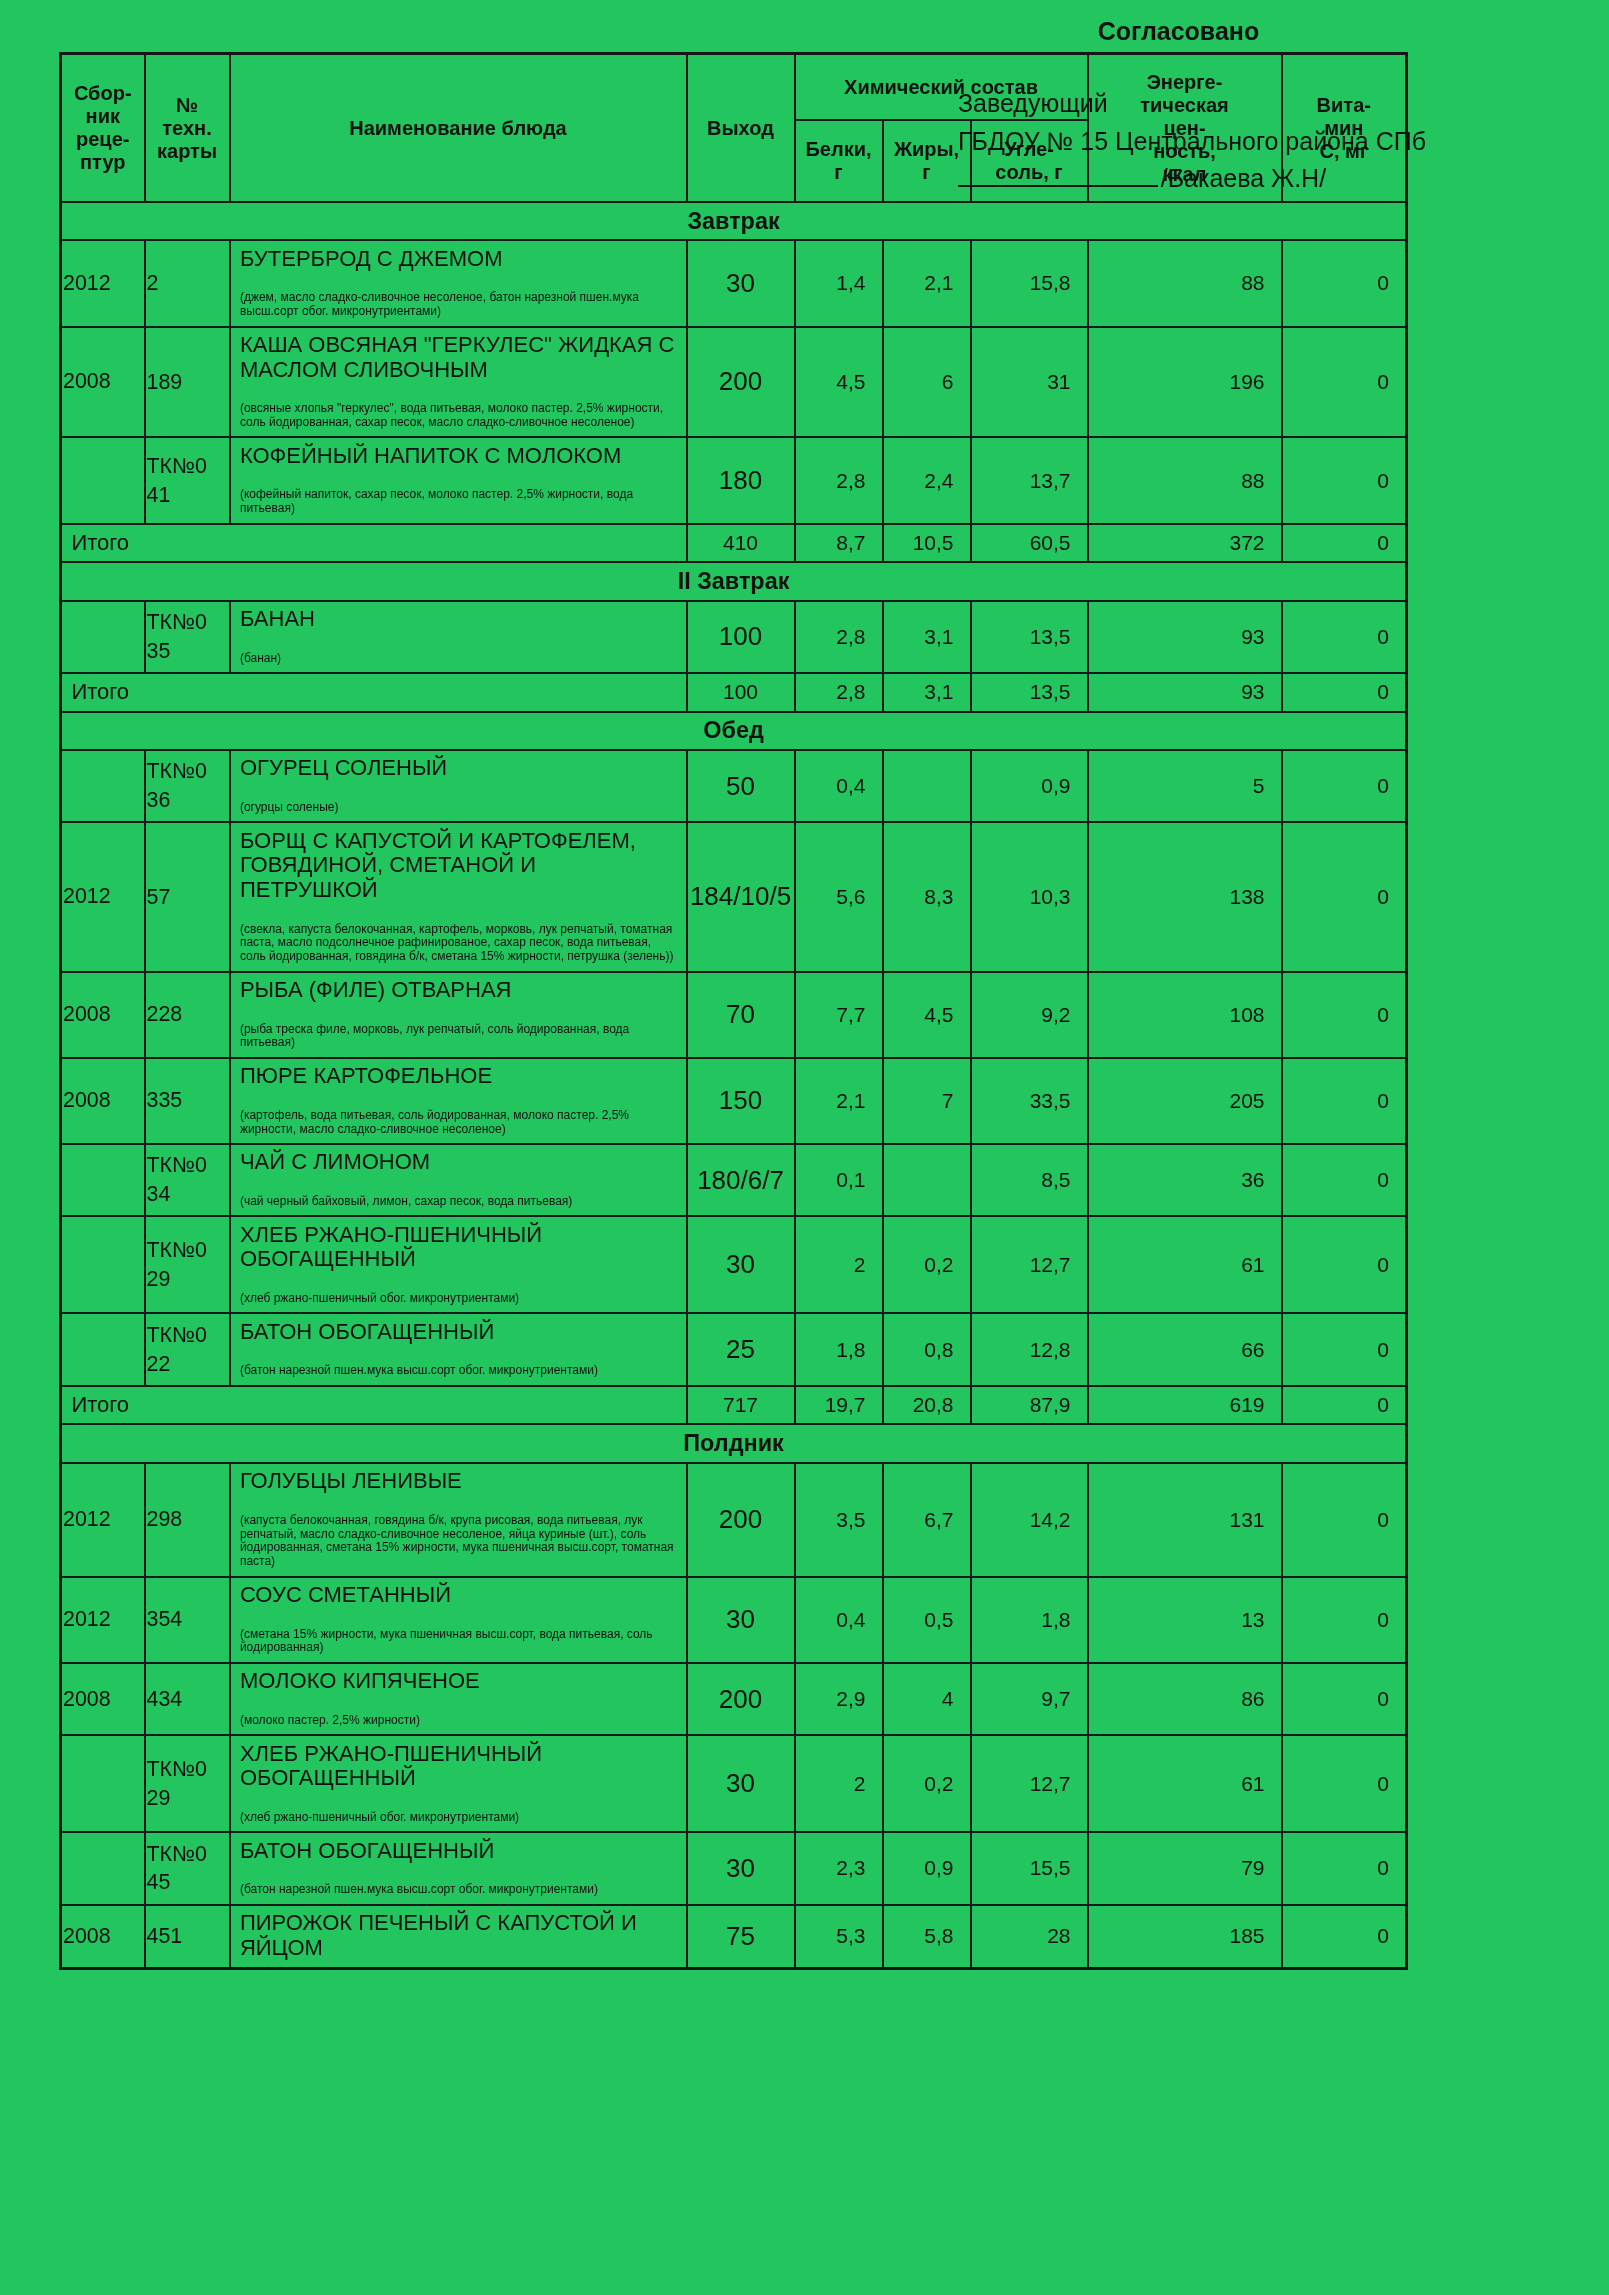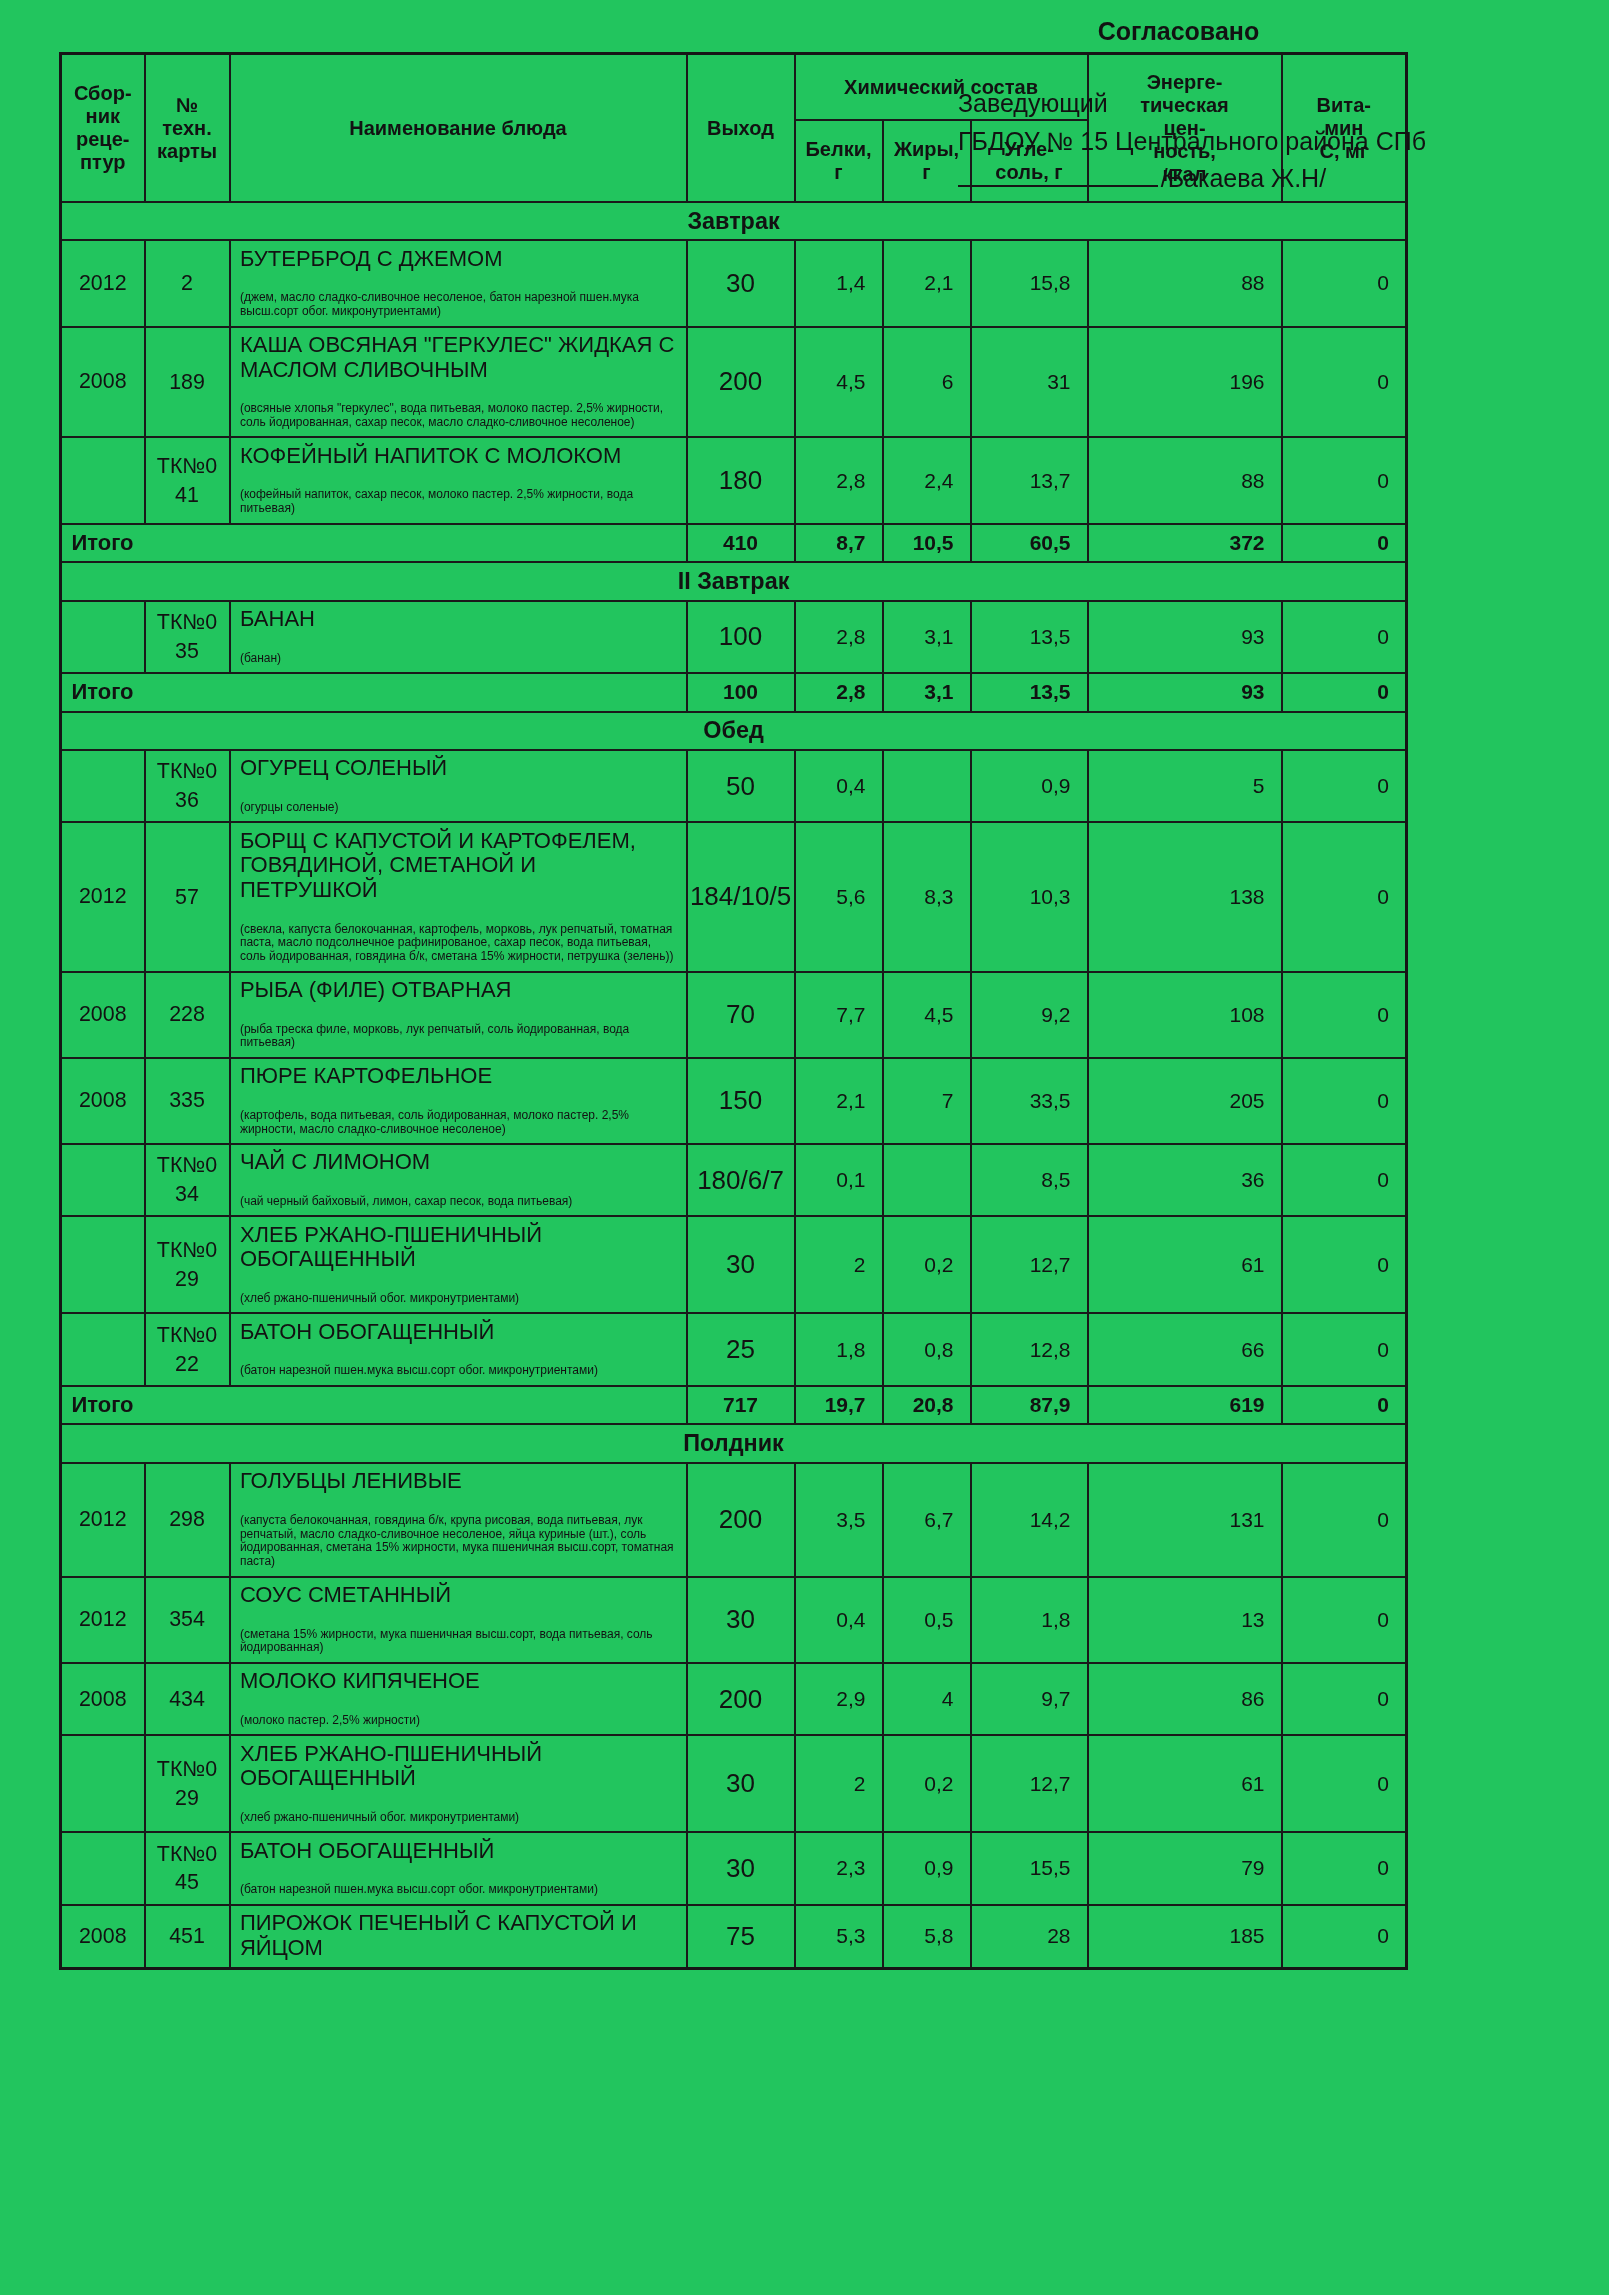--- a/index.html
+++ b/index.html
@@ -30,28 +30,28 @@
     border-collapse:collapse;table-layout:fixed;
     margin:52px 0 0 59px;width:1345px;
     border:3.3px solid #161616;
   }
   th,td{border:2px solid #1a1a1a;}
   thead th{font-weight:bold;font-size:20px;text-align:center;vertical-align:middle;padding:4px 2.7px;}
   thead tr.h1 th{height:56px;}
   thead tr.h2 th{height:72px;}
   .pre{white-space:pre-line;}
   .section-cell{font-weight:bold;font-size:23.4px;text-align:center;padding:4.7px 2.7px;}
-  .c-book,.c-card{text-align:center;font-size:21.4px;vertical-align:middle;}
+  .c-book,.c-card{font-size:21.4px;vertical-align:middle;}
   .c-card{white-space:pre-line;line-height:1.35;}
   .c-dish{padding:5.3px 9.4px 6.7px 9.4px;vertical-align:top;}
   .dish-name{font-size:22px;line-height:1.12;}
   .ingredients{font-size:12px;line-height:1.15;margin-top:20px;}
   .c-out{text-align:center;font-size:26px;vertical-align:middle;}
   .c-num{text-align:right;padding-right:16px;font-size:21px;vertical-align:middle;}
-  tr.total td{font-weight:bold;}
+  tr.total td{font-weight:normal;}
   .c-total-label{text-align:left;font-size:22px;padding:5.3px 2.7px 5.3px 9.4px;}
   tr.total td.c-num,tr.total td.c-out{font-size:21px;}
 </style>
 </head>
 <body>
 
 <div class="page">
 
   <div class="approval">
     <div class="agreed">Согласовано</div>

